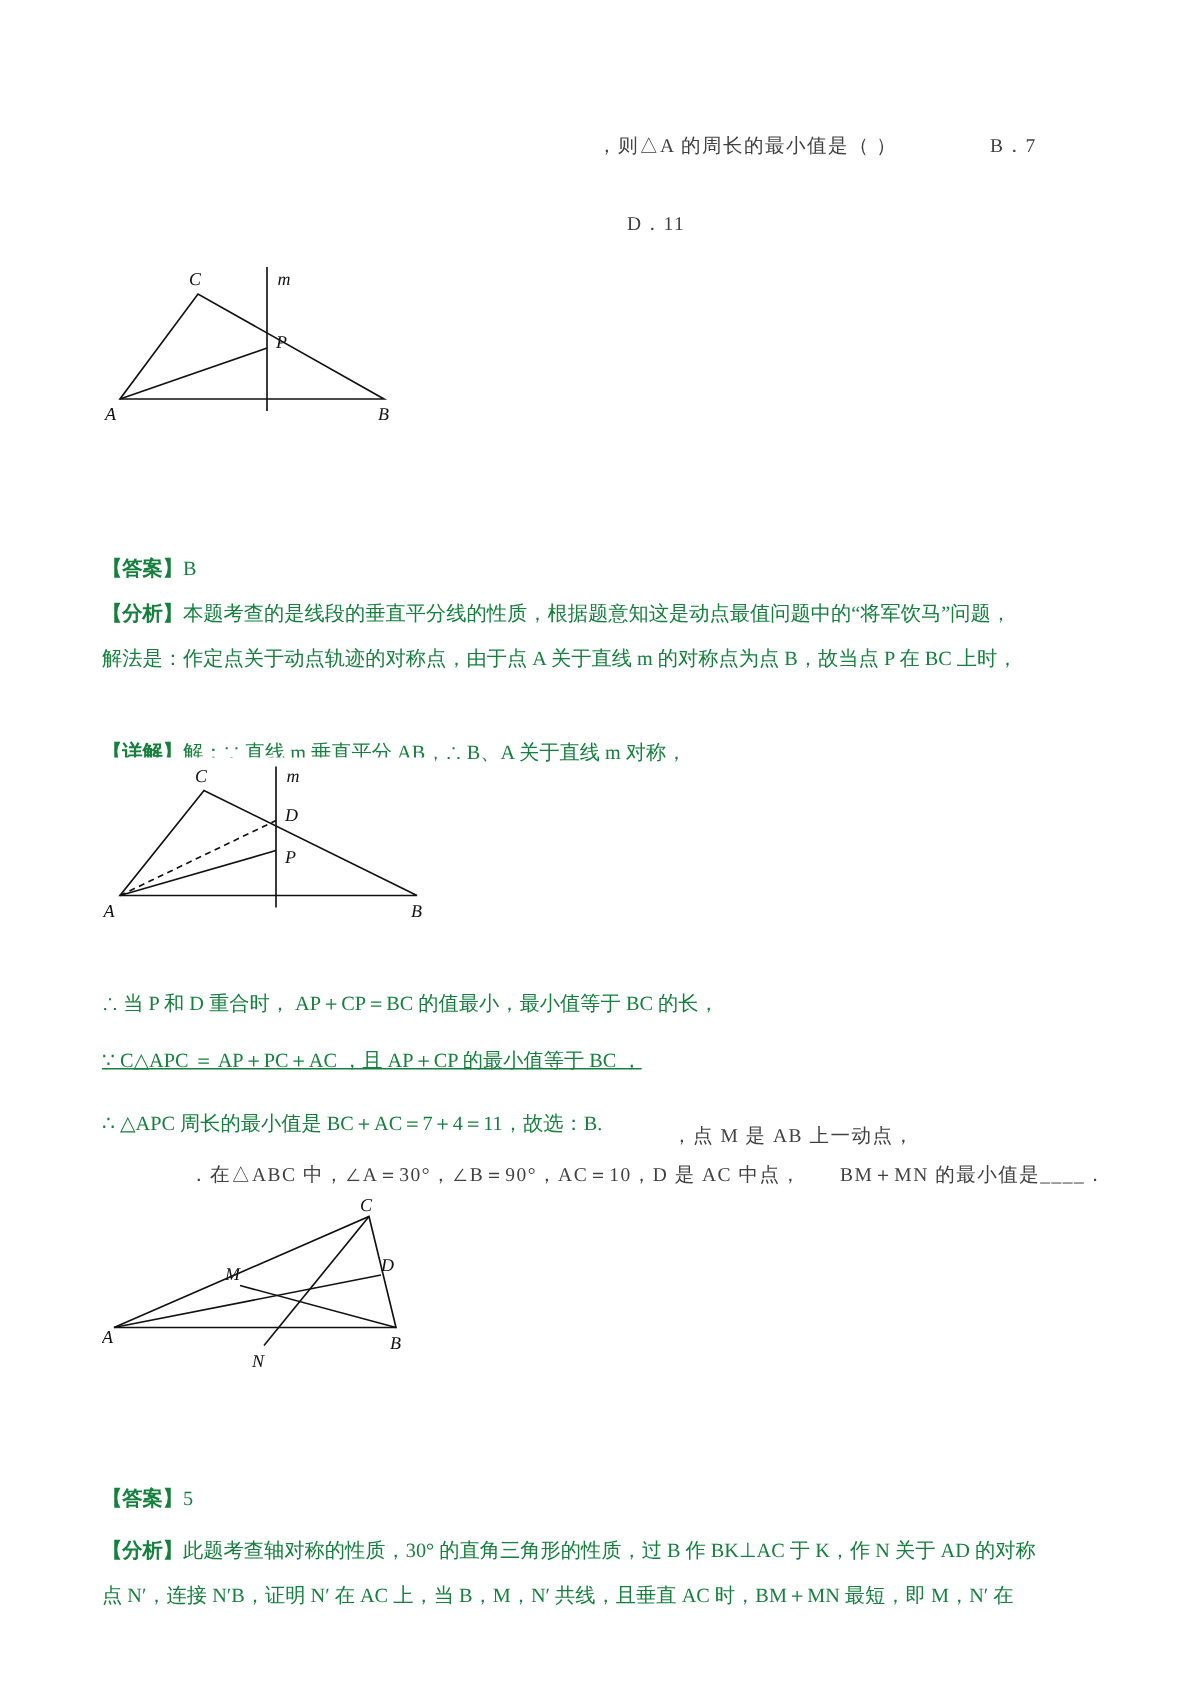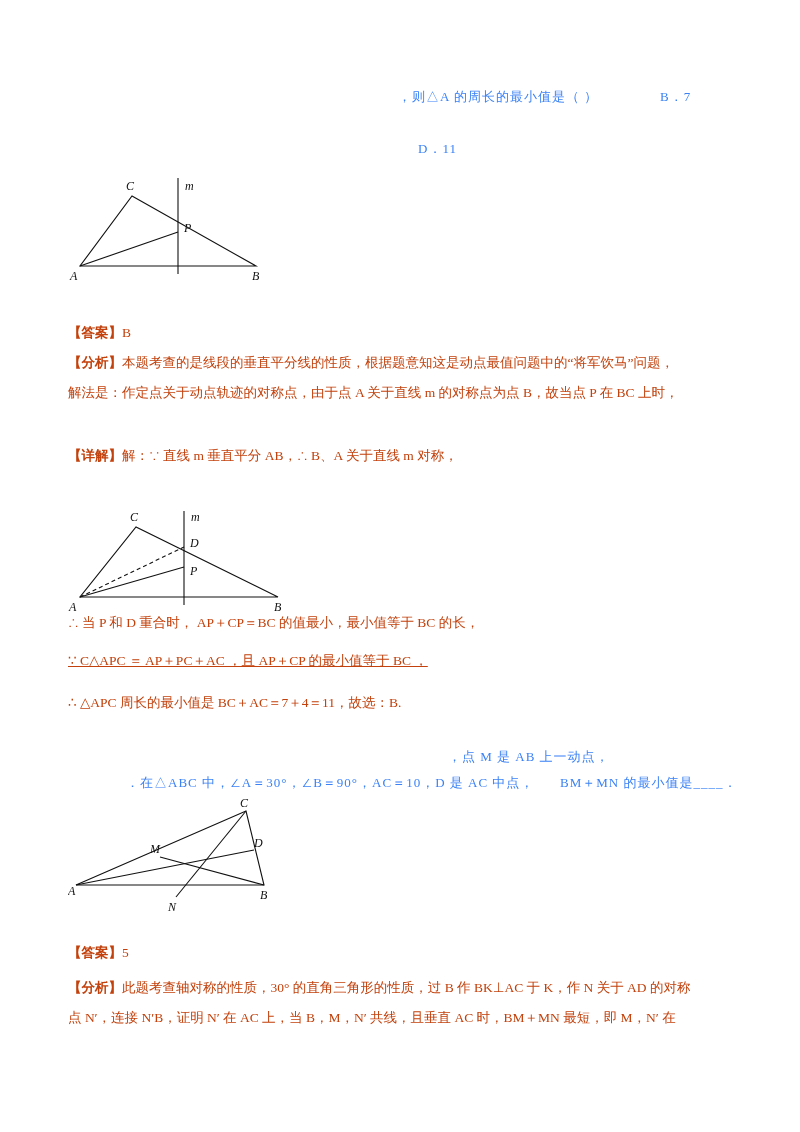--- a/index.html
+++ b/index.html
@@ -5,35 +5,35 @@
   html,body{margin:0;padding:0;}
   body{
     width:800px;height:1132px;background:#ffffff;
     font-family:"Liberation Serif", serif;
     position:relative;overflow:hidden;
   }
   .page{position:absolute;left:0;top:0;width:800px;height:1132px;}
 
   
   .faded{
-    position:absolute;color:#3b82f6;font-size:13px;letter-spacing:1px;
+    position:absolute;color:#404040;font-size:13px;letter-spacing:1px;
     white-space:nowrap;
     font-family:Liberation Serif, serif;
   }
 
   
   .figure{
     position:absolute;background:#fff;
   }
   .figure svg{display:block;}
 
   
   .red{
-    position:absolute;color:#c2410c;font-size:13.5px;line-height:26px;
-    font-family:"Liberation Serif", serif;white-space:nowrap;
+    position:absolute;color:#15803d;font-size:13.5px;line-height:26px;
+    font-family:"Liberation Serif", serif;white-space:nowrap;margin-top:46px;
   }
   .red .lbl{font-weight:bold;}
 </style>
 </head>
 <body>
 
 <div class="page">
 
   <div class="faded" style="left:398px;top:88px;">，则△A 的周长的最小值是（   ）</div>
   <div class="faded" style="left:660px;top:88px;">B．7</div>

